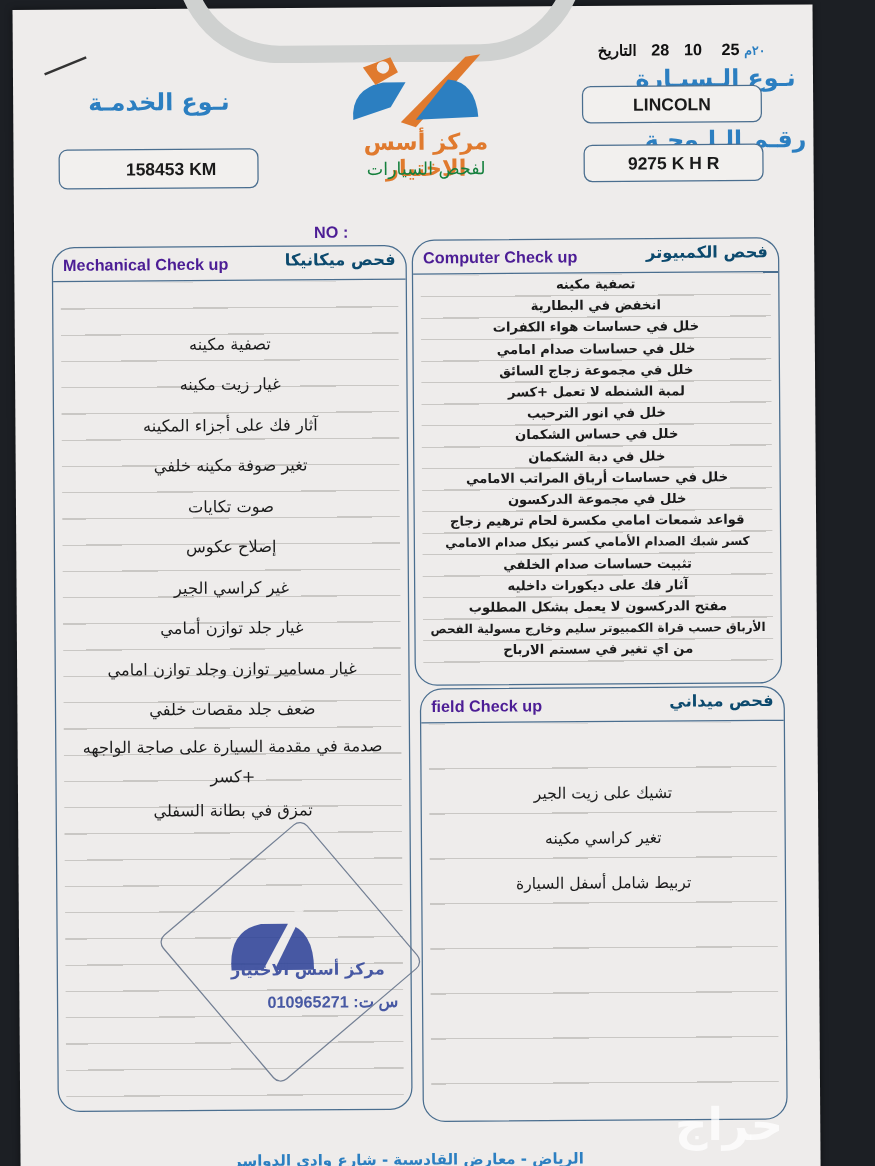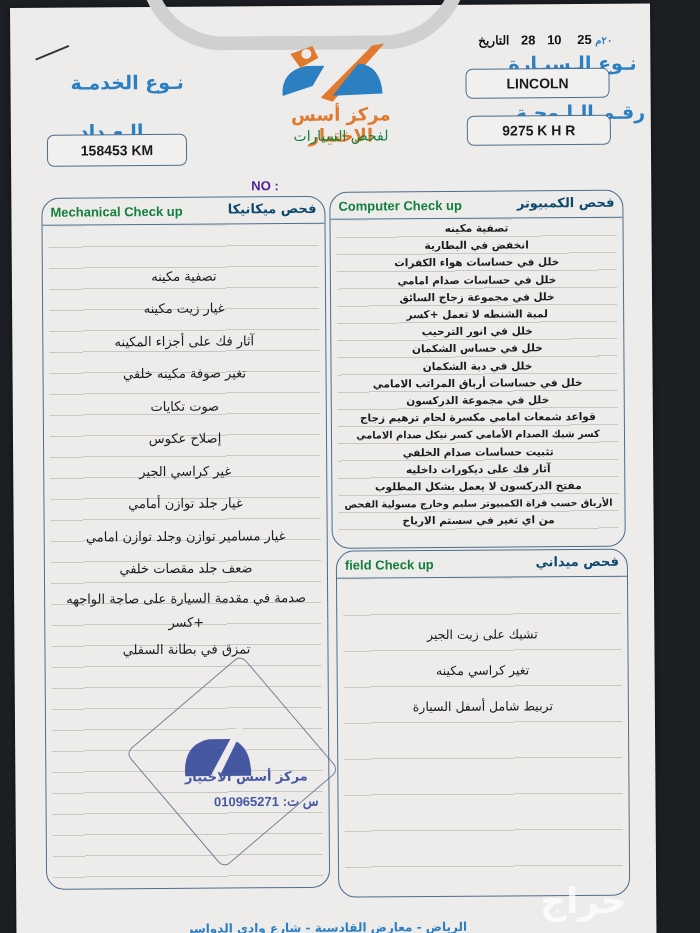--- a/index.html
+++ b/index.html
@@ -8,21 +8,21 @@
   .arc{position:absolute;left:130px;top:-40px;width:300px;height:70px;border:14px solid #cfd1d0;border-top:none;border-radius:0 0 160px 160px;}
   .label{position:absolute;font-family:"DejaVu Sans",sans-serif;font-weight:bold;color:#2c7fc1;font-size:19px;direction:rtl;}
   .field{position:absolute;border:1.5px solid #4a6e8f;border-radius:7px;background:#f2f0ee;display:flex;align-items:center;justify-content:center;font-family:"Liberation Sans",sans-serif;font-weight:bold;font-size:14px;color:#1a1a1a;}
   .logo{position:absolute;left:262px;top:35px;width:120px;height:120px;}
   .logo-title{position:absolute;left:250px;top:98px;width:160px;text-align:center;font-weight:bold;color:#e07a2e;font-size:18px;direction:rtl;font-family:"DejaVu Sans",sans-serif;}
   .logo-sub{position:absolute;left:260px;top:122px;width:140px;text-align:center;color:#15803d;font-size:14px;direction:rtl;font-family:"DejaVu Sans",sans-serif;}
   .no{position:absolute;left:240px;top:172px;font-family:"Liberation Sans",sans-serif;font-weight:bold;color:#4c1d95;font-size:13px;}
   .date{position:absolute;left:468px;top:28px;font-family:"Liberation Sans",sans-serif;font-weight:bold;font-size:13px;color:#111;}
   .box{position:absolute;border:1.5px solid #4a6e8f;border-radius:18px 18px 18px 18px;background:transparent;}
   .box-head{position:absolute;left:0;right:0;top:0;height:26px;border-bottom:1.5px solid #4a6e8f;}
-  .box-head .en{position:absolute;left:8px;top:6px;font-family:"Liberation Sans",sans-serif;font-weight:bold;font-size:13px;color:#15803d;}
+  .box-head .en{position:absolute;left:8px;top:6px;font-family:"Liberation Sans",sans-serif;font-weight:bold;font-size:13px;color:#4c1d95;}
   .box-head .ar{position:absolute;right:8px;top:4px;font-family:"DejaVu Sans",sans-serif;font-weight:bold;font-size:13px;color:#0c4a6e;direction:rtl;}
   .lines{position:absolute;left:6px;right:6px;top:28px;bottom:6px;background:repeating-linear-gradient(to bottom, transparent 0, transparent 20px, #c9c7c4 20px, #c9c7c4 21px);}
   .items{position:absolute;left:4px;right:4px;top:30px;text-align:center;direction:rtl;font-family:"DejaVu Sans",sans-serif;color:#1b1b1b;}
   .items div{white-space:nowrap;}
   .mech .items div{font-size:13px;line-height:32.5px;}
   .comp .items div{font-size:10.5px;line-height:17.2px;font-weight:bold;}
   .fieldck .items div{font-size:12.5px;line-height:36px;}
   .stamp{position:absolute;left:150px;top:680px;width:150px;height:150px;border:1.5px solid #5f6e86;border-radius:8px;transform:rotate(-40deg);opacity:.85;}
   .stamp .s-title{position:absolute;left:6px;top:88px;width:140px;text-align:center;color:#2a3f97;font-size:13px;font-weight:bold;direction:rtl;transform:rotate(40deg);}
   .stamp .s-phone{position:absolute;left:0;top:120px;width:150px;text-align:center;color:#2a3f97;font-size:13px;font-weight:bold;transform:rotate(40deg);font-family:"Liberation Sans",sans-serif;}
@@ -32,21 +32,21 @@
 </style>
 </head>
 <body>
 
 <div class="paper">
   <div class="arc"></div>
   <div class="pen"></div>
 
   <div class="label" style="left:60px;top:64px;">نـوع الخدمـة</div>
   <div class="label" style="left:68px;top:113px;">الـعـداد</div>
-  <div class="field" style="left:36px;top:127px;width:138px;height:30px;">
+  <div class="field" style="left:36px;top:112px;width:138px;height:30px;padding-left:20px;">
     <span>158453 KM</span>
   </div>
 
   <svg class="logo" viewBox="0 0 120 70" style="height:70px;top:30px;">
     <path d="M48 62 L100 10 L112 8 L60 66 Z" fill="#e07a2e"></path>
     <path d="M10 60 Q8 35 34 30 L52 30 L40 50 Z" fill="#2c7fc1"></path>
     <path d="M60 60 L86 28 Q108 30 110 58 Z" fill="#2c7fc1"></path>
     <path d="M18 18 L40 10 L46 22 L28 32 Z" fill="#e07a2e"></path>
     <circle cx="34" cy="18" r="5" fill="#eeeceb"></circle>
   </svg>

